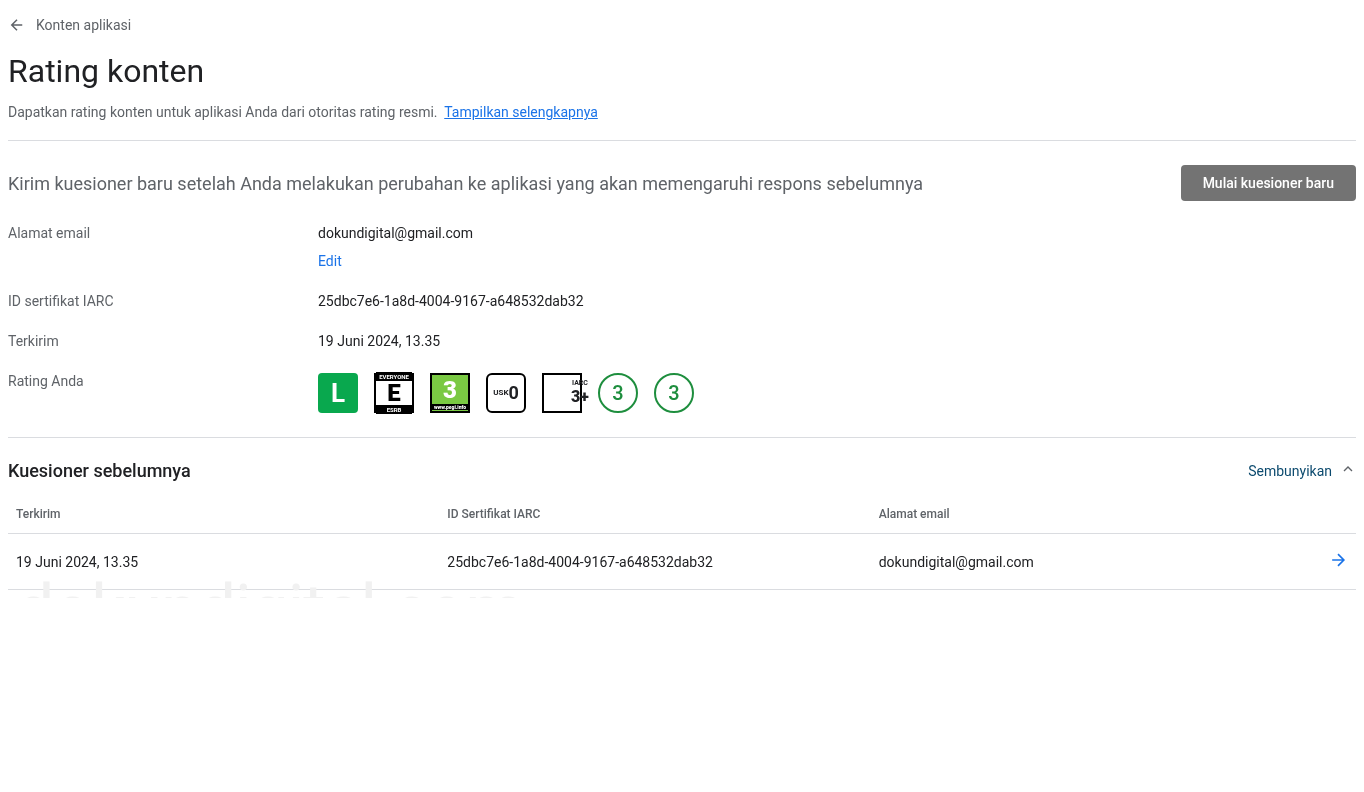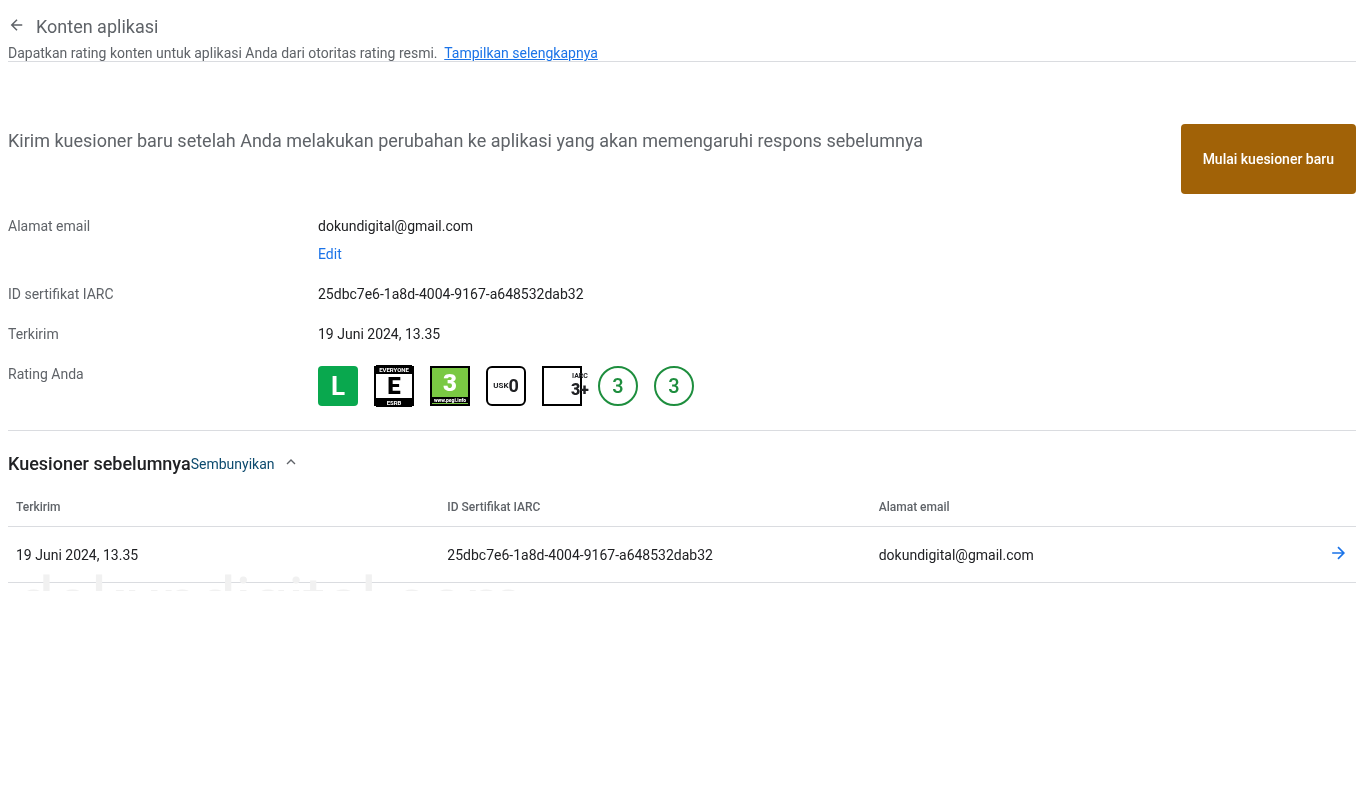--- a/index.html
+++ b/index.html
@@ -8,42 +8,44 @@
       box-sizing: border-box;
     }
     body {
       font-family: 'Google Sans', Roboto, Arial, sans-serif;
       color: #202124;
       background: #fff;
       padding: 8px;
     }
     .back-link {
       display: flex;
+      align-items: center;
       gap: 10px;
       padding: 8px 0;
       cursor: pointer;
       color: #5f6368;
-      font-size: 18px;
+      font-size: 14px;
     }
     .back-arrow {
       width: 18px;
       height: 18px;
       display: flex;
       align-items: center;
       justify-content: center;
     }
     .page-title {
       font-size: 32px;
       font-weight: 400;
       margin: 10px 0 14px 0;
       color: #202124;
     }
     .page-subtitle {
       font-size: 14px;
       color: #5f6368;
+      margin-bottom: 20px;
     }
     .link {
       color: #1a73e8;
       text-decoration: underline;
       cursor: pointer;
     }
     .link-nounderline {
       color: #1a73e8;
       text-decoration: none;
       cursor: pointer;
@@ -58,30 +60,29 @@
       display: flex;
       justify-content: space-between;
       align-items: center;
       padding: 24px 0;
     }
     .action-text {
       font-size: 18px;
       color: #5f6368;
     }
     .primary-btn {
-      background: #a16207;
+      background: #737373;
       color: #fff;
       border: none;
-      padding: 27px 22px;
+      padding: 10px 22px;
       border-radius: 4px;
       font-size: 14px;
       font-weight: 500;
       cursor: pointer;
       font-family: inherit;
-      margin-top: 38px;
     }
     .section-title {
       font-size: 18px;
       font-weight: 500;
       margin: 18px 0 22px 0;
     }
     .detail-row {
       display: flex;
       margin-bottom: 24px;
       align-items: flex-start;
@@ -208,20 +209,21 @@
       pointer-events: none;
       z-index: 0;
       letter-spacing: -1px;
     }
     .content {
       position: relative;
       z-index: 1;
     }
     .prev-section-header {
       display: flex;
+      justify-content: space-between;
       align-items: center;
       margin: 22px 0 14px 0;
     }
     .hide-toggle {
       display: flex;
       align-items: center;
       gap: 8px;
       font-size: 14px;
       color: #0c4a6e;
       cursor: pointer;
@@ -262,20 +264,21 @@
 
   <div class="back-link">
     <span class="back-arrow">
       <svg width="18" height="18" viewBox="0 0 24 24" fill="none" stroke="#5f6368" stroke-width="2">
           <path d="M19 12H5M12 19l-7-7 7-7"></path>
         </svg>
     </span>
     <span>Konten aplikasi</span>
   </div>
 
+  <h1 class="page-title">Rating konten</h1>
 
   <p class="page-subtitle">
     <span>Dapatkan rating konten untuk aplikasi Anda dari otoritas rating resmi.</span>&nbsp;
     <a class="link">Tampilkan selengkapnya</a>
   </p>
 
   <hr class="divider">
 
   <div class="action-bar">
     <span class="action-text">Kirim kuesioner baru setelah Anda melakukan perubahan ke aplikasi yang akan memengaruhi respons sebelumnya</span>

